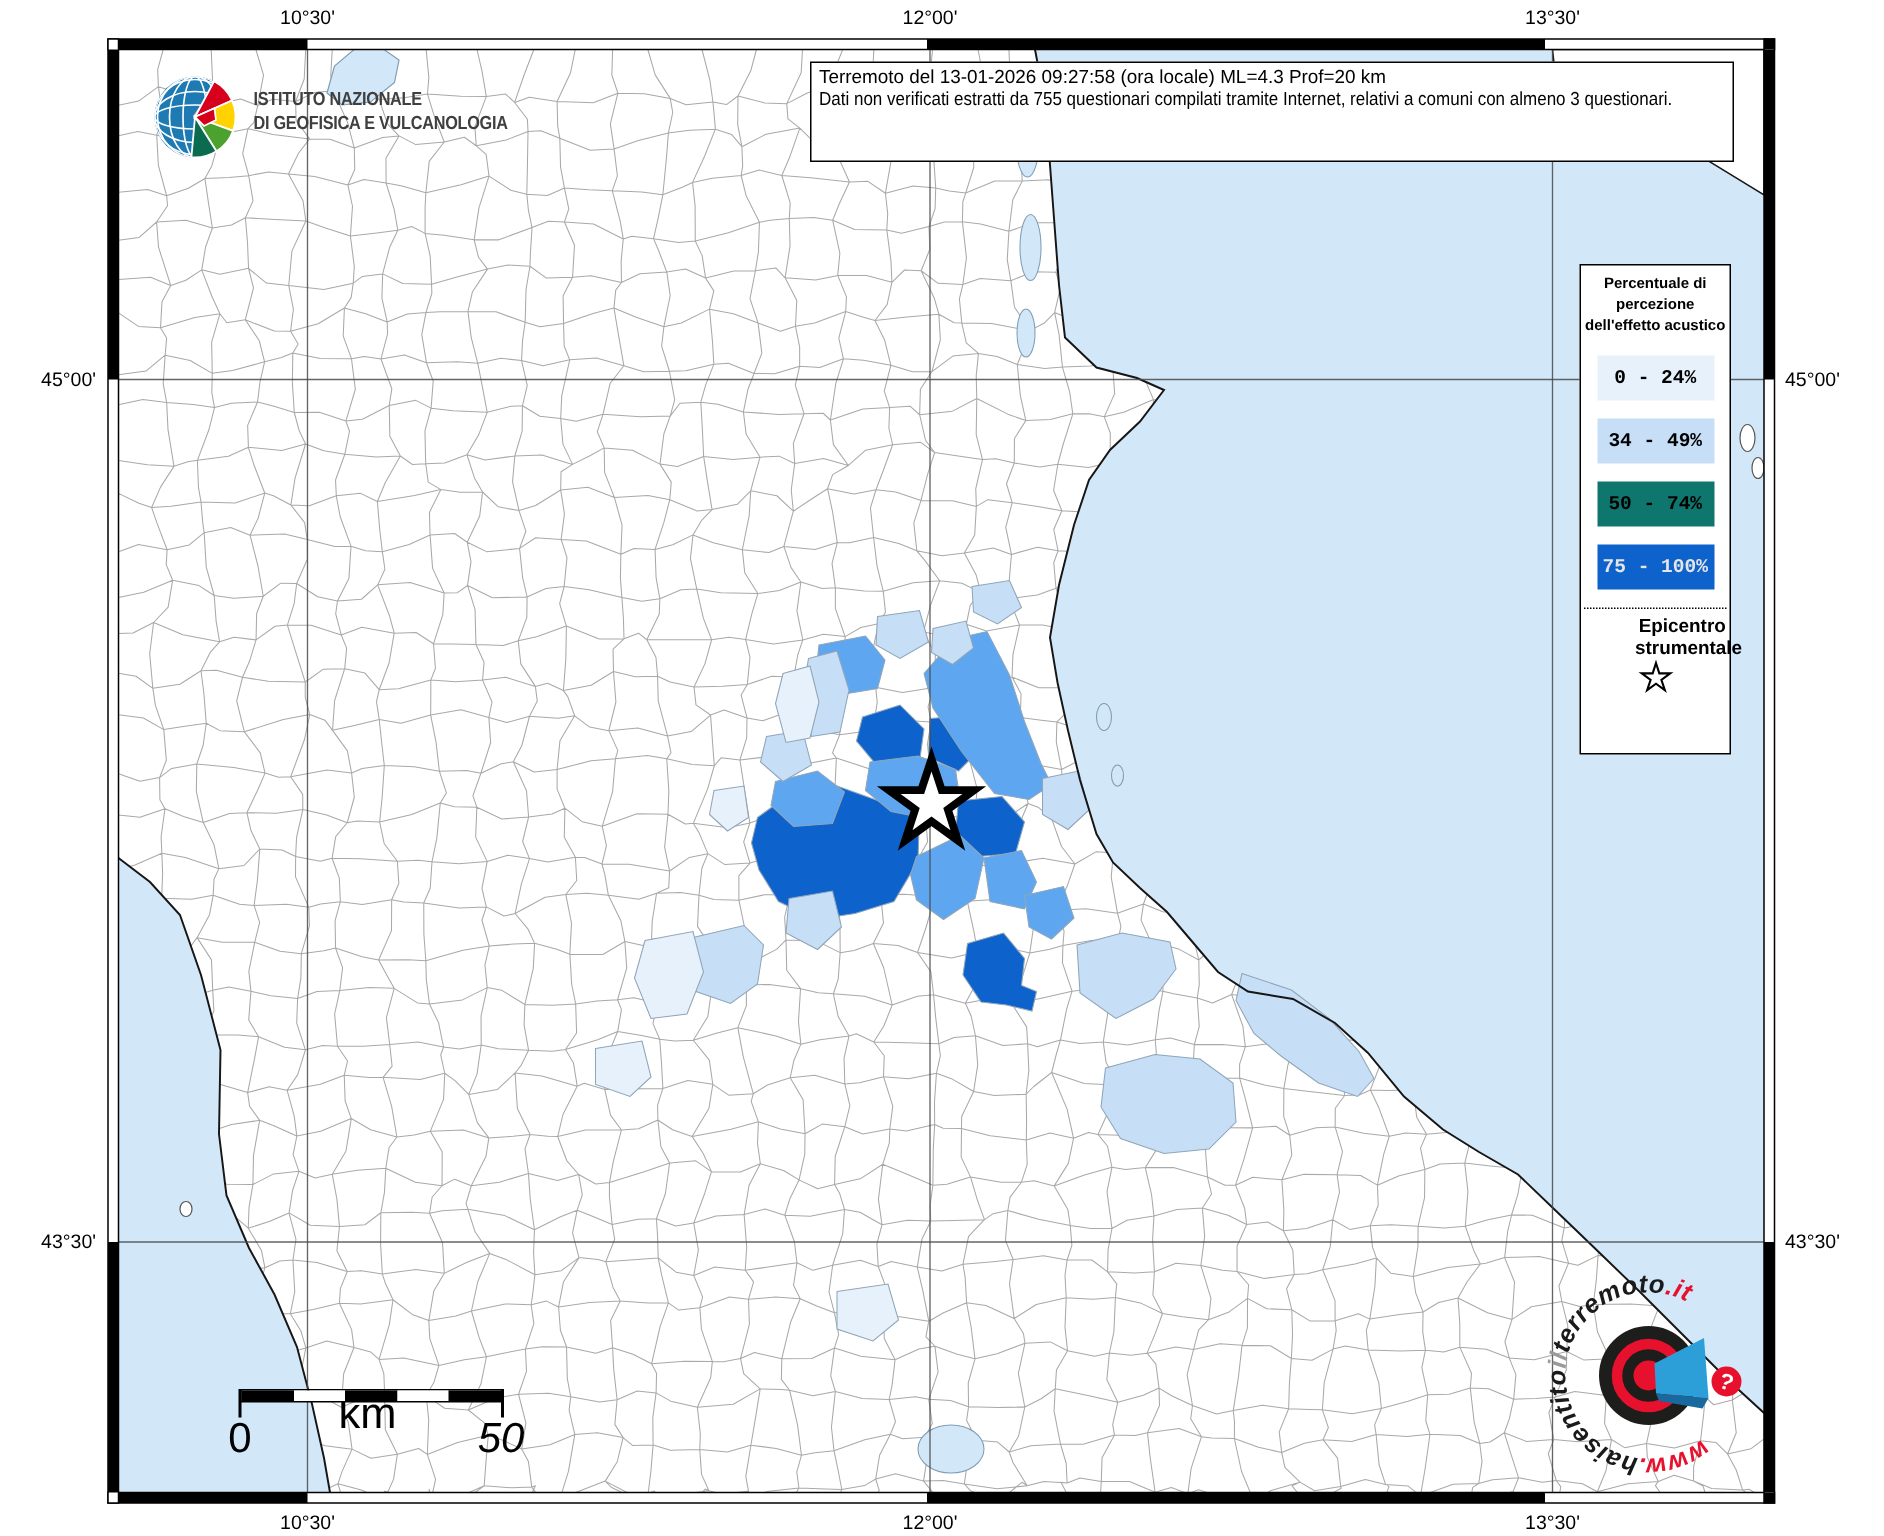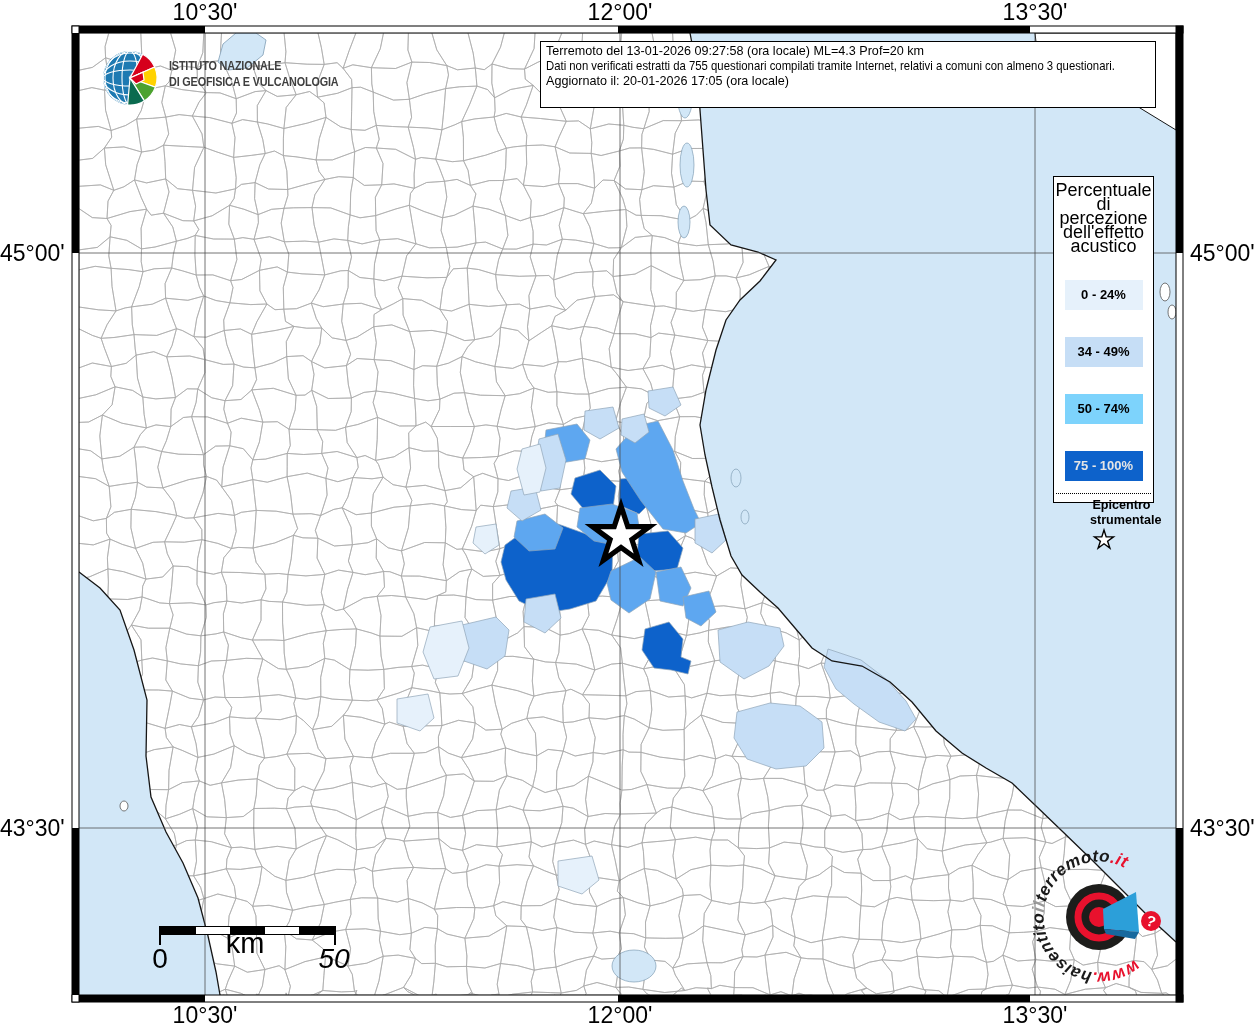--- a/index.html
+++ b/index.html
@@ -1,38 +1,38 @@
 <!DOCTYPE html>
 <html><head>
 <meta charset="utf-8">
 <style>
   html,body{margin:0;padding:0;background:#fff;}
   .canvas{position:relative;width:1256px;height:1024px;background:#fff;overflow:hidden;
           font-family:"Liberation Sans",sans-serif;color:#000;}
   #map-svg{position:absolute;left:0;top:0;}
   .abs{position:absolute;}
   
-  .ax{position:absolute;font-size:23px;line-height:20px;white-space:nowrap;}
+  .ax{position:absolute;font-size:13px;line-height:20px;white-space:nowrap;}
   .ax-top{top:2px;width:84px;text-align:center;}
   .ax-bottom{top:1005px;width:84px;text-align:center;}
   .ax-left{left:0;width:64px;text-align:right;}
   .ax-right{left:1190px;width:72px;text-align:left;}
   
   .info-box{position:absolute;left:540px;top:41px;width:616px;height:67px;background:#fff;
             border:1.6px solid #000;box-sizing:border-box;padding:2px 5px;font-size:12.6px;line-height:15.2px;}
   .info-line{white-space:nowrap;}
   .condense{transform:scaleX(.9);transform-origin:0 50%;}
   
   .ingv-text{position:absolute;left:169px;top:59px;font-size:12.6px;font-weight:bold;color:#3F3F3F;
              line-height:15.5px;letter-spacing:-.2px;transform:scaleX(.86);transform-origin:0 0;white-space:nowrap;}
   
   .legend{position:absolute;left:1053px;top:176px;width:101px;height:327px;background:#fff;
           border:1.6px solid #000;box-sizing:border-box;text-align:center;}
-  .legend-title{font-weight:normal;font-size:18px;line-height:14px;margin-top:6px;}
-  .swatch{width:78px;height:30px;margin:27px auto 0;font-weight:bold;font-size:13px;line-height:30px;}
+  .legend-title{font-weight:bold;font-size:10px;line-height:14px;margin-top:6px;}
+  .swatch{width:78px;height:30px;margin:12px auto 0;font-weight:bold;font-size:13px;line-height:30px;font-family:Liberation Mono, monospace;}
   .legend-div{border-top:1.6px dotted #000;margin:12px 2px 0;}
   .legend-epi{font-weight:bold;font-size:12.6px;line-height:14.5px;margin-top:4px;padding-left:36px;}
   
   .sb-km{position:absolute;left:200px;top:883px;width:90px;text-align:center;font-size:29px;margin-top:44px;}
   .sb-bar{position:absolute;left:160px;top:926px;width:175px;height:9px;border:1px solid #000;
           box-sizing:border-box;display:flex;}
   .sb-seg{width:35px;height:100%;}
   .sb-tick{position:absolute;width:2px;height:19px;background:#000;top:926px;}
   .sb-num{position:absolute;top:943px;width:56px;text-align:center;font-size:28px;}
 </style>
@@ -145,28 +145,27 @@
     </g>
   </svg>
   <div class="ingv-text">
     <div>ISTITUTO NAZIONALE</div>
     <div>DI GEOFISICA E VULCANOLOGIA</div>
   </div>
 
   <div class="info-box">
     <div class="info-line">Terremoto del 13-01-2026 09:27:58 (ora locale) ML=4.3 Prof=20 km</div>
     <div class="info-line condense">Dati non verificati estratti da 755 questionari compilati tramite Internet, relativi a comuni con almeno 3 questionari.</div>
-    <div class="info-line">Aggiornato il: 20-01-2026 17:05 (ora locale)</div>
   </div>
 
   <div class="legend">
     <div class="legend-title">Percentuale di percezione dell'effetto acustico</div>
     <div class="swatch" id="sw0" style="background: rgb(230, 241, 251); color: rgb(0, 0, 0);">0 - 24%</div>
     <div class="swatch" id="sw1" style="background: rgb(198, 222, 246); color: rgb(0, 0, 0);">34 - 49%</div>
-    <div class="swatch" id="sw2" style="background: #7dd3fc; color: rgb(0, 0, 0);">50 - 74%</div>
+    <div class="swatch" id="sw2" style="background: #0f766e; color: rgb(0, 0, 0);">50 - 74%</div>
     <div class="swatch" id="sw3" style="background: rgb(13, 98, 203); color: #e5e5e5;">75 - 100%</div>
     <div class="legend-div"></div>
     <div class="legend-epi">Epicentro strumentale</div>
     <svg id="legend-star" width="26" height="26">
         <path d="M13.0,3.0L15.2,9.9L22.5,9.9L16.6,14.2L18.9,21.1L13.0,16.8L7.1,21.1L9.4,14.2L3.5,9.9L10.8,9.9Z" fill="#fff" stroke="#000" stroke-width="1.4"></path>
       </svg>
   </div>
 
   <div class="sb-km">km</div>
   <div class="sb-bar">

